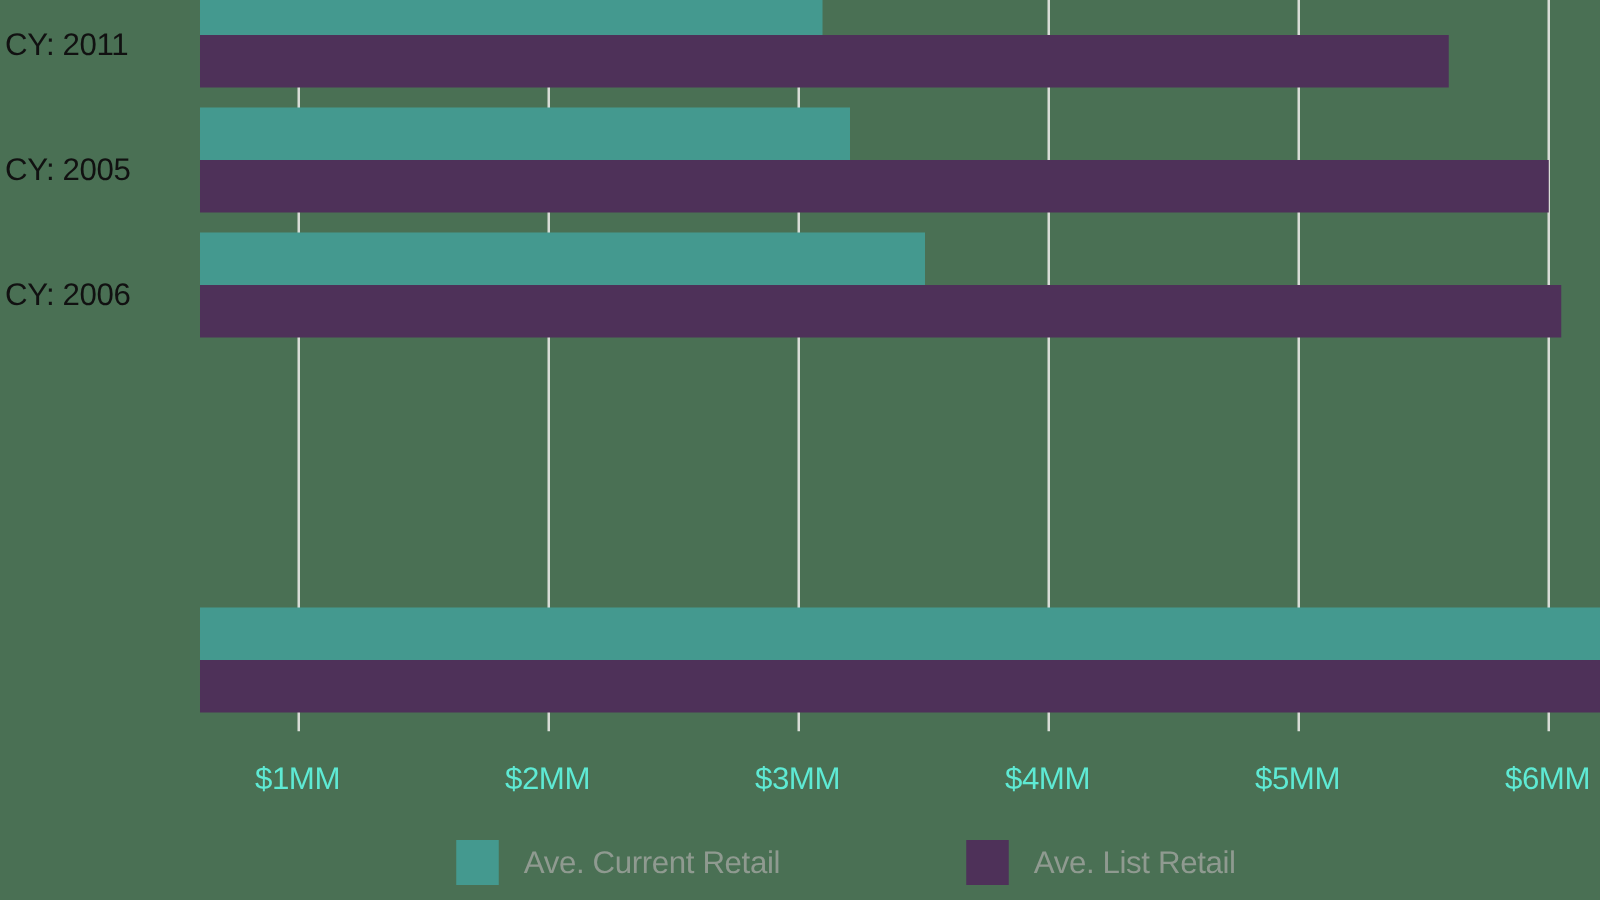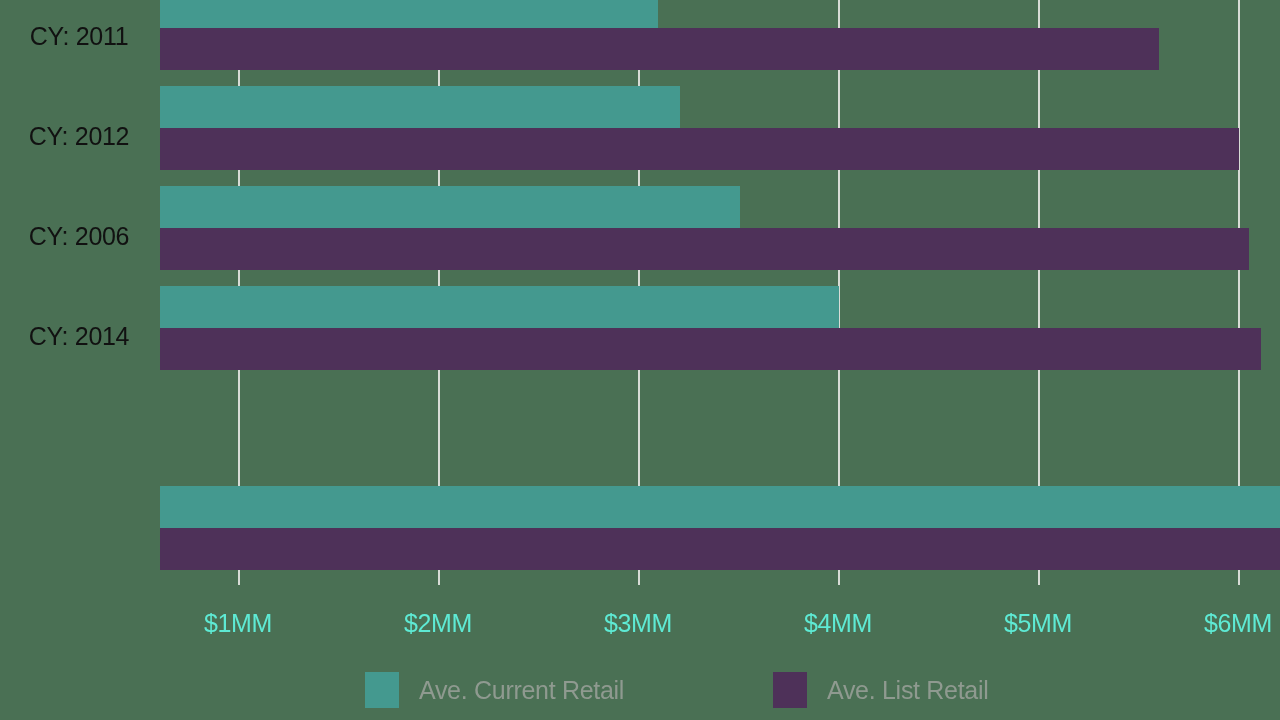--- a/index.html
+++ b/index.html
@@ -58,21 +58,21 @@
     position: absolute;
     left: 0;
     width: 1280px;
     height: 100px;
   }
 
   .cat-label {
     position: absolute;
     left: 4px;
     width: 150px;
-    text-align: center;
+    text-align: left;
     color: #111111;
     font-size: 25px;
     line-height: 25px;
     letter-spacing: -0.3px;
     white-space: nowrap;
   }
 
   .bar {
     position: absolute;
     height: 42px;
@@ -149,36 +149,31 @@
 
     <div class="cat-rows">
 
       <div class="cat-row" style="top:-14px">
         <div class="cat-label" style="top:38px">CY: 2011</div>
         <div class="bar retail" style="left:160px; top:0px; width:498px"></div>
         <div class="bar list" style="left:160px; top:42px; width:999px"></div>
       </div>
 
       <div class="cat-row" style="top:86px">
-        <div class="cat-label" style="top:38px">CY: 2012</div>
+        <div class="cat-label" style="top:38px">CY: 2005</div>
         <div class="bar retail" style="left:160px; top:0px; width:520px"></div>
         <div class="bar list" style="left:160px; top:42px; width:1079px"></div>
       </div>
 
       <div class="cat-row" style="top:186px">
         <div class="cat-label" style="top:38px">CY: 2006</div>
         <div class="bar retail" style="left:160px; top:0px; width:580px"></div>
         <div class="bar list" style="left:160px; top:42px; width:1089px"></div>
       </div>
 
-      <div class="cat-row" style="top:286px">
-        <div class="cat-label" style="top:38px">CY: 2014</div>
-        <div class="bar retail" style="left:160px; top:0px; width:679px"></div>
-        <div class="bar list" style="left:160px; top:42px; width:1101px"></div>
-      </div>
 
 
       <div class="cat-row" style="top:486px">
         <div class="bar retail" style="left:160px; top:0px; width:1120px"></div>
         <div class="bar list" style="left:160px; top:42px; width:1120px"></div>
       </div>
 
     </div>
   </div>
 

